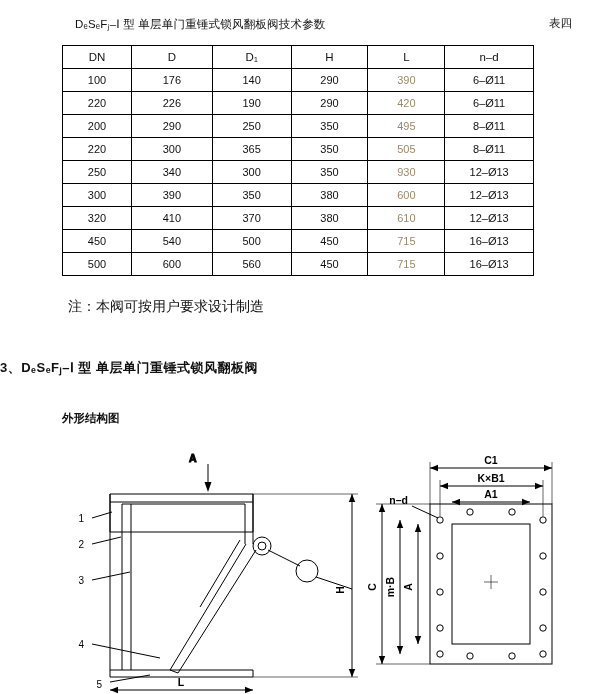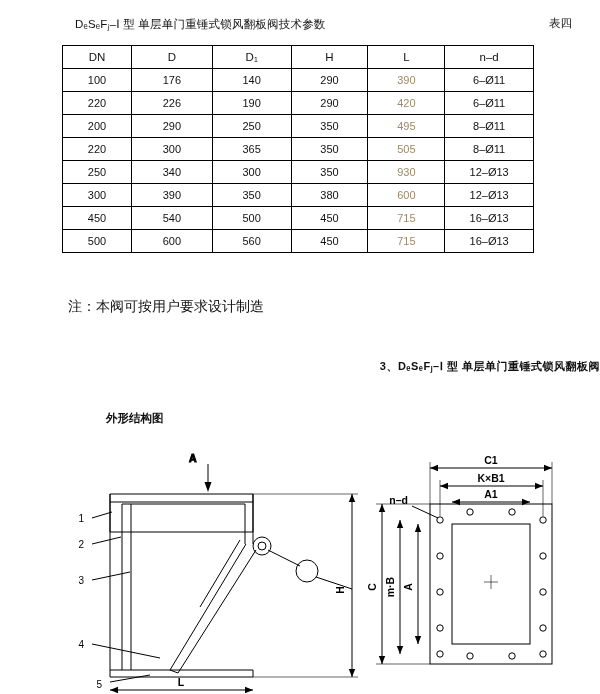--- a/index.html
+++ b/index.html
@@ -83,34 +83,33 @@
     top: 298px;
     font-size: 14px;
     font-family: "Liberation Sans", sans-serif;
   }
   
   .section-heading {
     position: absolute;
     left: 0;
     top: 358px;
     width: 600px;
-    text-align: right;
-    font-size: 11px;
+    text-align: left;
+    font-size: 13px;
     font-weight: bold;
     font-family: "Liberation Sans", sans-serif;
     letter-spacing: 0.5px;
   }
   .subsection-label {
     position: absolute;
     left: 62px;
     top: 411px;
     font-size: 11.5px;
     font-family: "Liberation Sans", sans-serif;
     font-weight: bold;
-    margin-left: 44px;
   }
   
   .drawing {
     position: absolute;
     left: 0;
     top: 432px;
     width: 600px;
     height: 262px;
   }
   .drawing svg {
@@ -202,20 +201,28 @@
       </tr>
       <tr>
         <td>300</td>
         <td>390</td>
         <td>350</td>
         <td>380</td>
         <td class="l-col">600</td>
         <td>12–Ø13</td>
       </tr>
       <tr>
+        <td>320</td>
+        <td>410</td>
+        <td>370</td>
+        <td>380</td>
+        <td class="l-col">610</td>
+        <td>12–Ø13</td>
+      </tr>
+      <tr>
         <td>450</td>
         <td>540</td>
         <td>500</td>
         <td>450</td>
         <td class="l-col">715</td>
         <td>16–Ø13</td>
       </tr>
       <tr>
         <td>500</td>
         <td>600</td>

